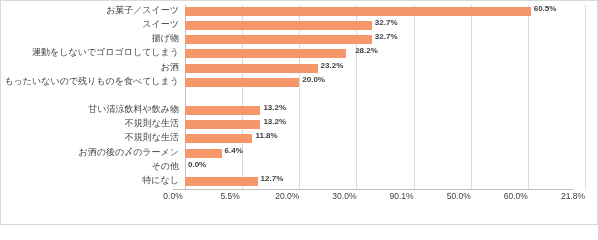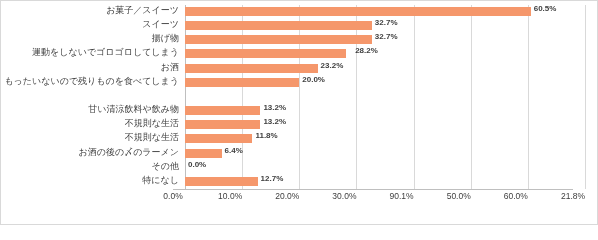--- a/index.html
+++ b/index.html
@@ -157,21 +157,21 @@
           <div class="bar-label" style="left: 3px;">0.0%</div>
         </div>
         <div class="row" style="top: 169.846px;">
           <div class="cat-label">特になし</div>
           <div class="bar" style="width: 72.5714px; background: rgb(245, 151, 107);"></div>
           <div class="bar-label" style="left: 75.5714px;">12.7%</div>
         </div>
       </div>
     <div id="ticks">
         <div class="xtick" style="left: 172px;">0.0%</div>
-        <div class="xtick" style="left: 229.143px;">10.0%</div>
+        <div class="xtick" style="left: 229.143px;">5.5%</div>
         <div class="xtick" style="left: 286.286px;">20.0%</div>
         <div class="xtick" style="left: 343.429px;">30.0%</div>
         <div class="xtick" style="left: 400.571px;">90.1%</div>
         <div class="xtick" style="left: 457.714px;">50.0%</div>
         <div class="xtick" style="left: 514.857px;">60.0%</div>
         <div class="xtick" style="left: 572px;">21.8%</div>
       </div>
   </div>
 </div>
 

